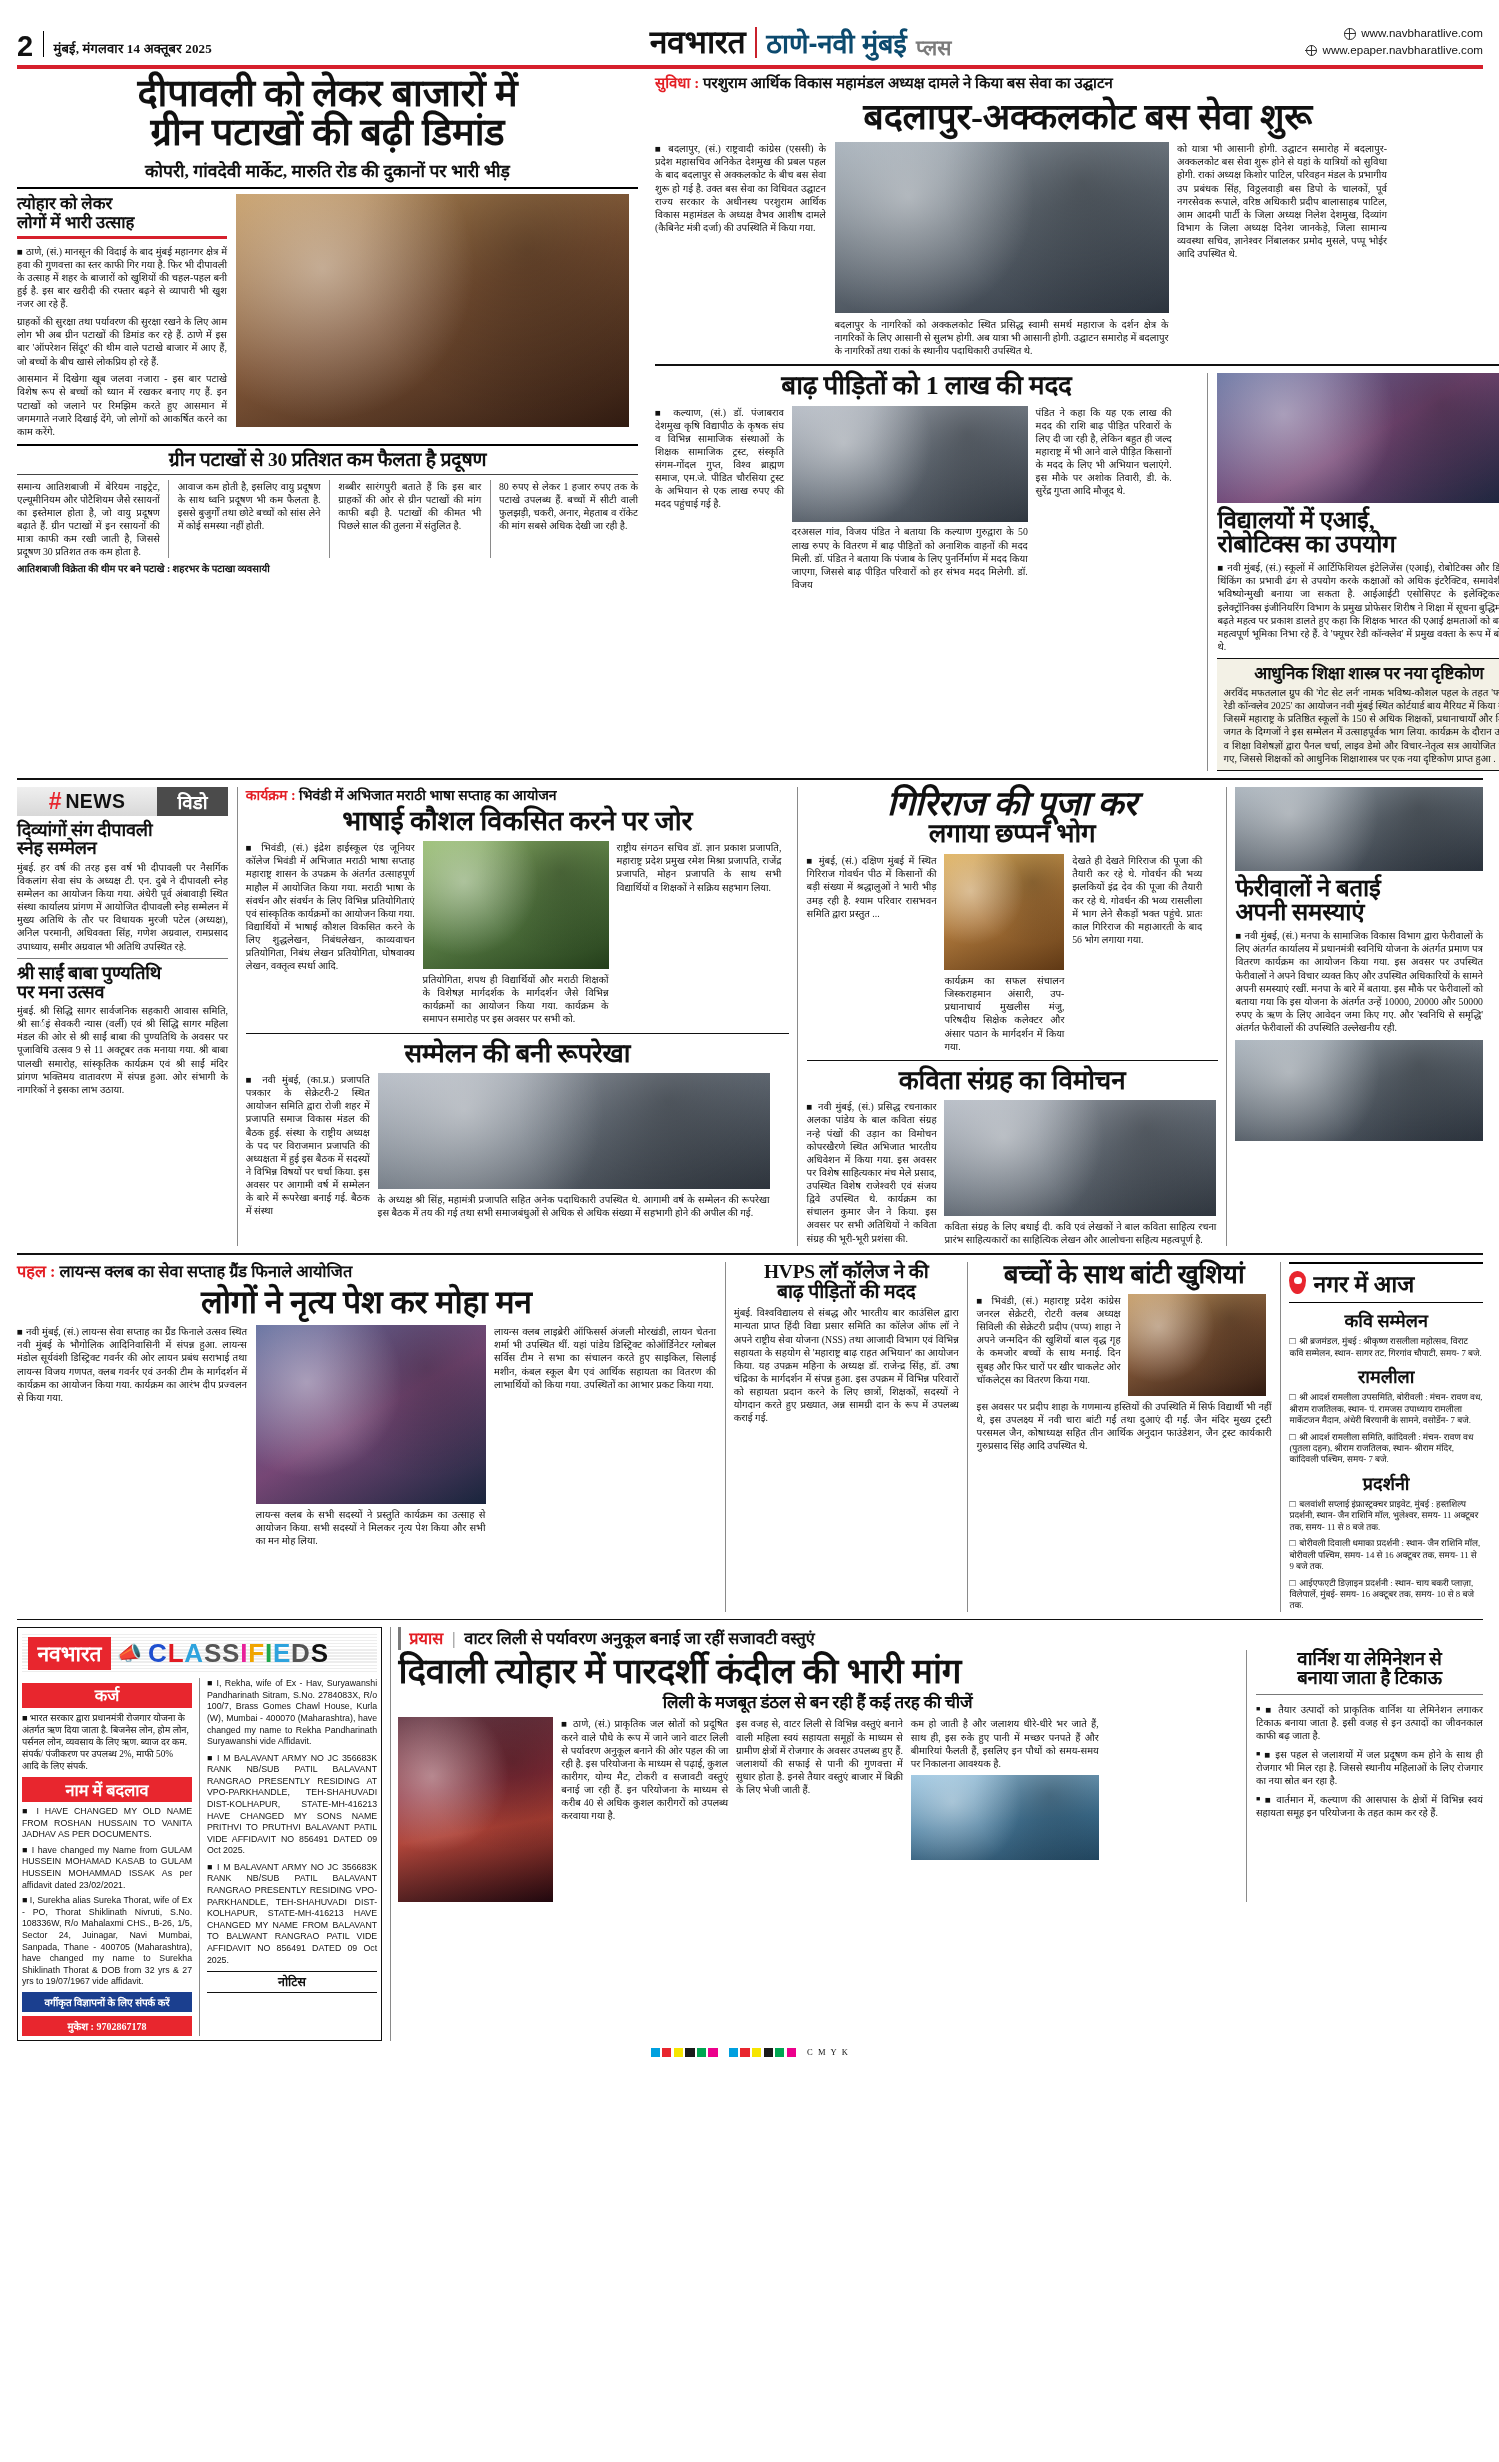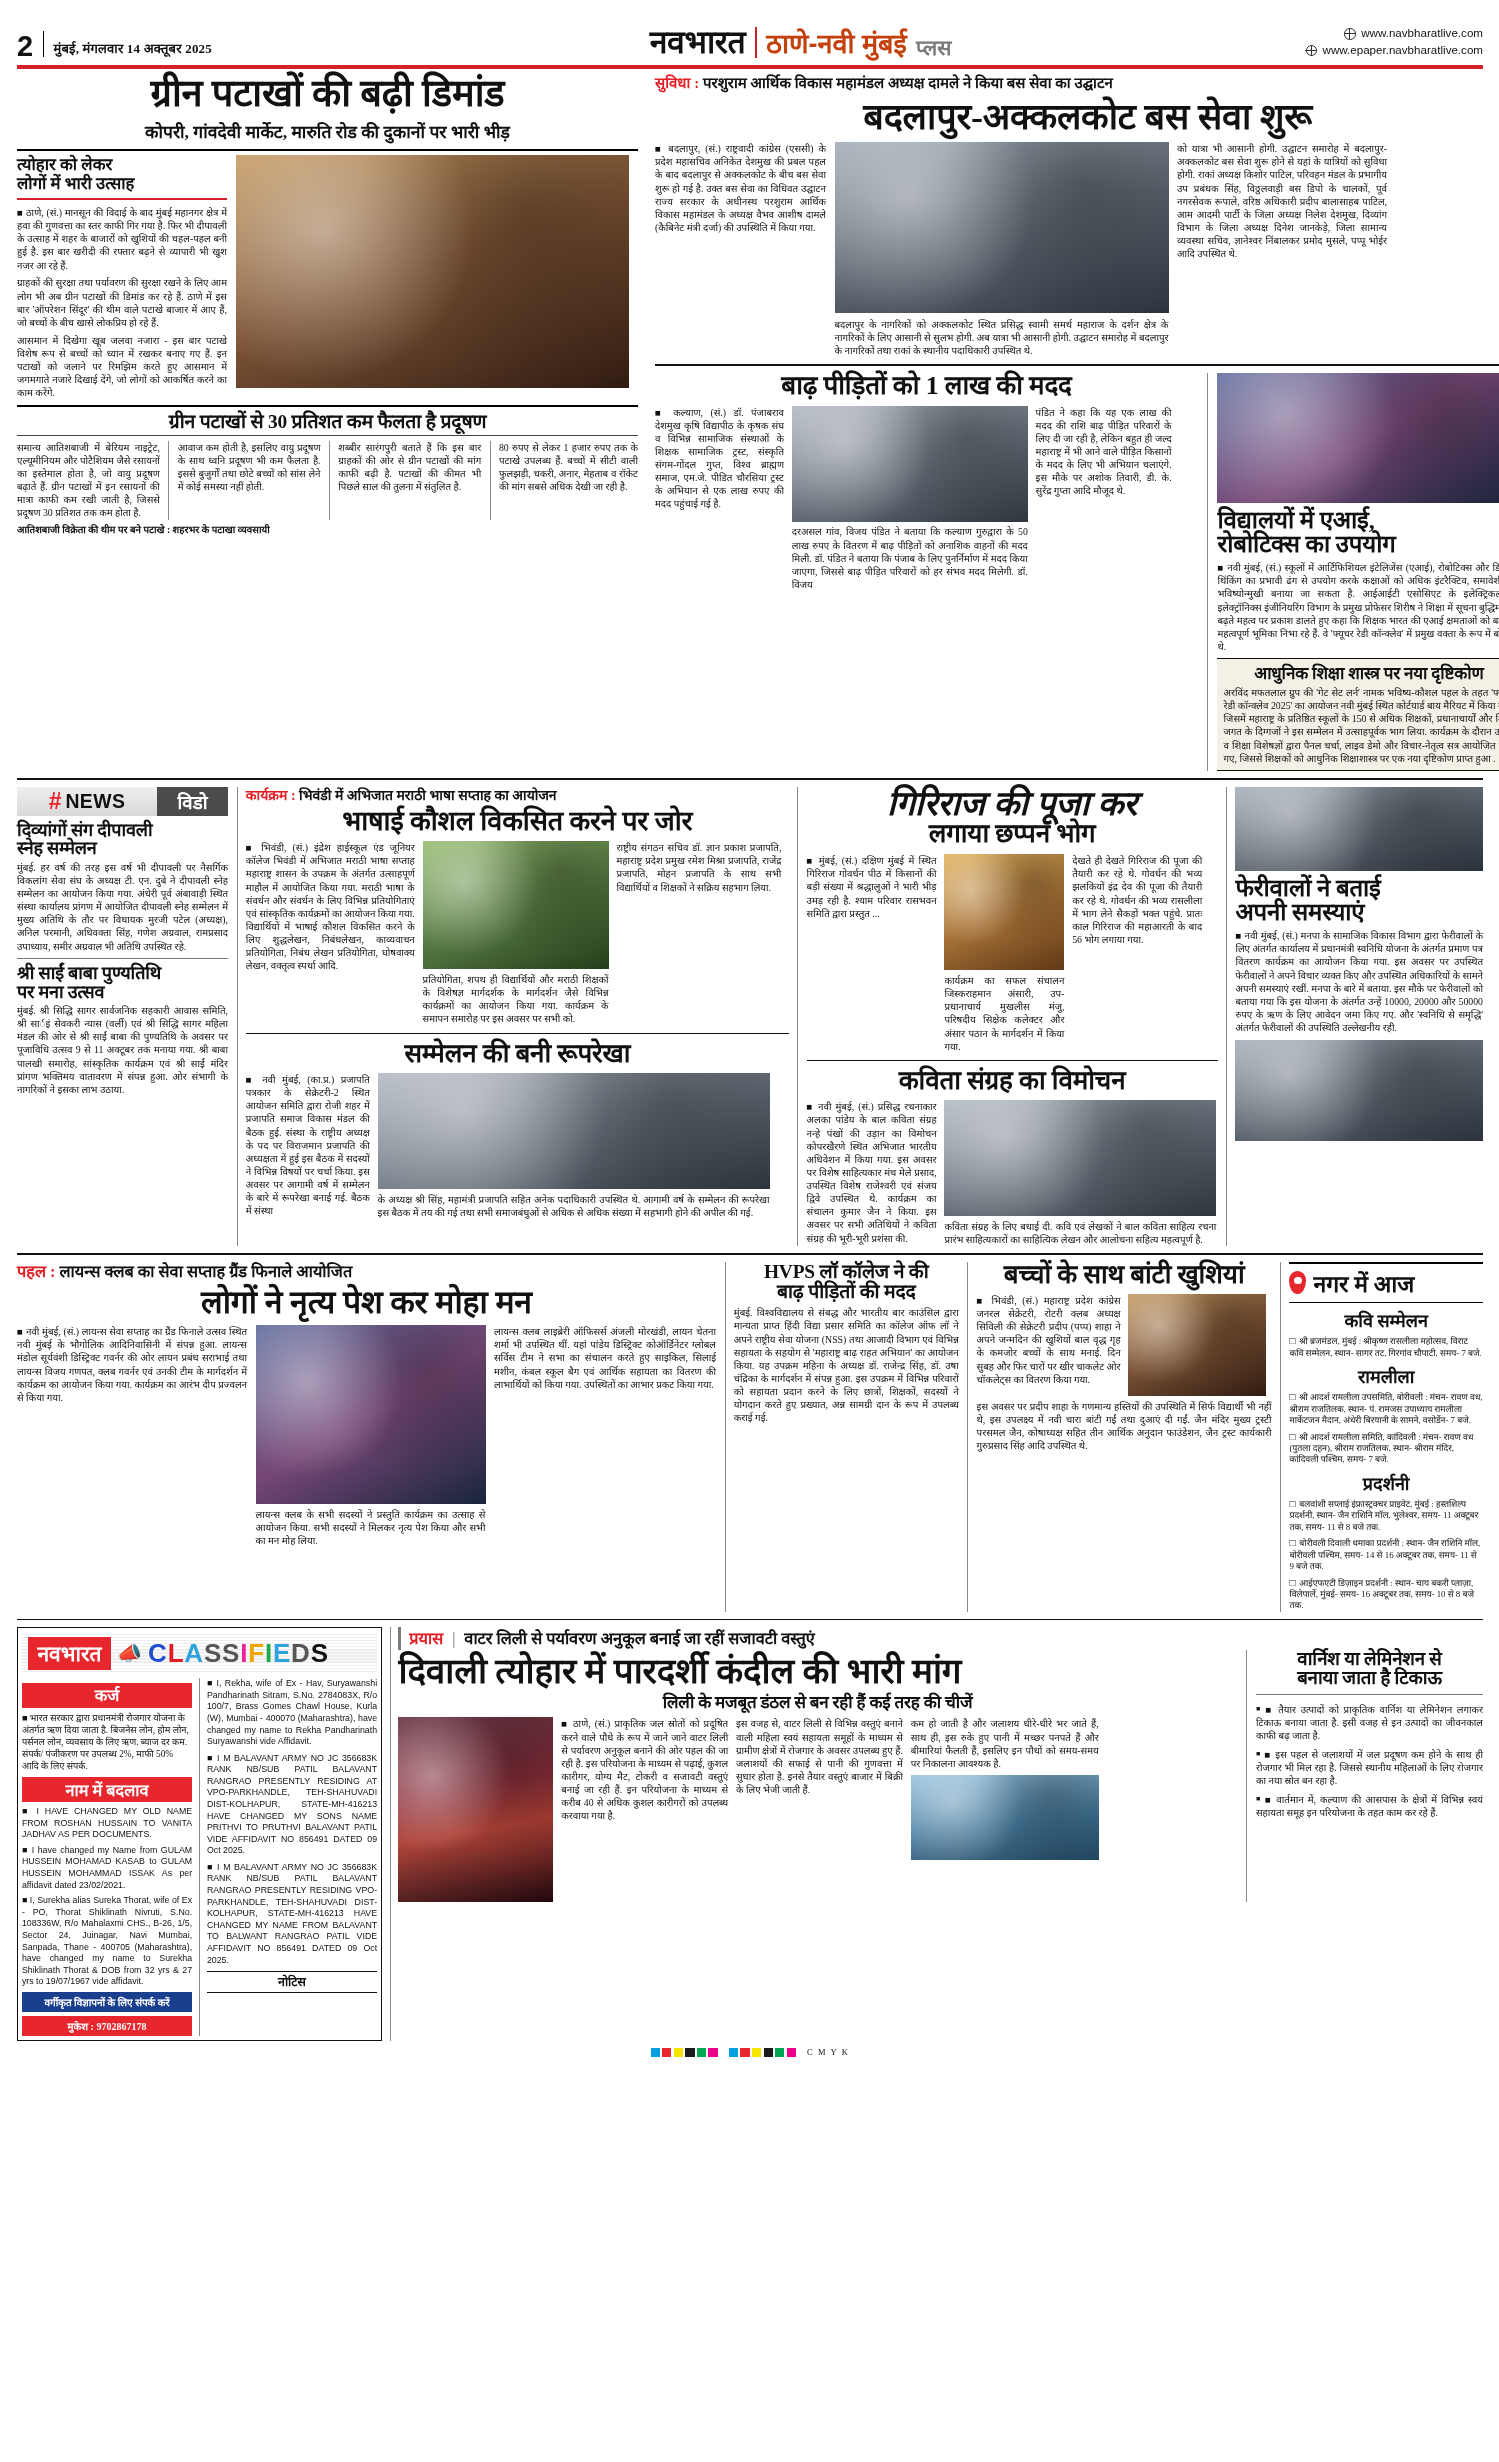--- a/index.html
+++ b/index.html
@@ -16,21 +16,21 @@
 
   
   .masthead { display: flex; align-items: flex-end; height: 48px; padding-bottom: 3.1px; }
   .mh-left { display: flex; align-items: flex-end; gap: 7.8px; flex: 0 0 auto; width: 435px; }
   .pgnum { font-size: 29px; font-weight: bold; line-height: 0.9; font-family: "Liberation Sans", sans-serif; }
   .mh-divider { width: 1.6px; height: 26px; background: #000; margin: 0 1.6px 1.6px 1.6px; }
   .mh-date { font-size: 13px; font-weight: bold; letter-spacing: 0.2px; padding-bottom: 2.3px; }
   .mh-center { flex: 1; display: flex; align-items: flex-end; justify-content: center; gap: 9.3px; padding-bottom: 0.8px; }
   .logo-nb { font-size: 32px; font-weight: bold; letter-spacing: -0.4px; line-height: 1; font-family: "Liberation Sans", sans-serif; }
   .vbar { width: 2.3px; height: 31px; background: #c9202b; }
-  .logo-ed { font-size: 27px; font-weight: bold; color: #c2410c; line-height: 1; font-family: "Liberation Sans", sans-serif;}
+  .logo-ed { font-size: 27px; font-weight: bold; color: #0c4a6e; line-height: 1; font-family: "Liberation Sans", sans-serif;}
   .logo-plus { font-size: 21px; font-weight: bold; color: #7b7b7b; line-height: 1; font-family: "Liberation Sans", sans-serif;}
   .mh-right { flex: 0 0 auto; width: 334px; text-align: right; font-size: 11.6px; line-height: 1.45; font-family: "Liberation Sans", sans-serif; }
   .mh-right div { display: flex; align-items: center; justify-content: flex-end; gap: 5.4px; }
   .globe { display:inline-block; width:11.6px; height:11.6px; border:1.2px solid #333; border-radius:50%; position:relative; flex:0 0 auto;}
   .globe::before{content:"";position:absolute;left:4px;top:-1.2px;width:1.6px;height:11.6px;border-left:1.1px solid #333;border-right:0;}
   .globe::after{content:"";position:absolute;left:-1.2px;top:4px;width:11.6px;height:1.6px;border-top:1.1px solid #333;}
   .mh-rule { height: 3.9px; background: #d6202c; margin-top: 3.1px; }
 
   
   .hl { font-weight: bold; line-height: 1.02; letter-spacing: -0.2px; }
@@ -138,20 +138,21 @@
         <span class="globe"></span>
         <span>www.epaper.navbharatlive.com</span>
       </div>
     </div>
   </div>
   <div class="mh-rule"></div>
 
   <div class="row" id="top-block">
 
     <div class="col" id="left-lead" style="width:621px;">
+      <div class="hl lead-hl">दीपावली को लेकर बाजारों में</div>
       <div class="hl lead-hl">ग्रीन पटाखों की बढ़ी डिमांड</div>
       <div class="lead-sub">कोपरी, गांवदेवी मार्केट, मारुति रोड की दुकानों पर भारी भीड़</div>
       <div class="lead-sub-rule"></div>
 
       <div class="row" style="gap:9.3px;">
         <div class="col" style="width:210px;">
           <div class="mini-head">त्योहार को लेकर</div>
           <div class="mini-head">लोगों में भारी उत्साह</div>
           <div class="mini-bar"></div>
           <div class="body-txt" style="margin-top:6.2px;">■ ठाणे, (सं.) मानसून की विदाई के बाद मुंबई महानगर क्षेत्र में हवा की गुणवत्ता का स्तर काफी गिर गया है. फिर भी दीपावली के उत्साह में शहर के बाजारों को खुशियों की चहल-पहल बनी हुई है. इस बार खरीदी की रफ्तार बढ़ने से व्यापारी भी खुश नजर आ रहे हैं.</div>

